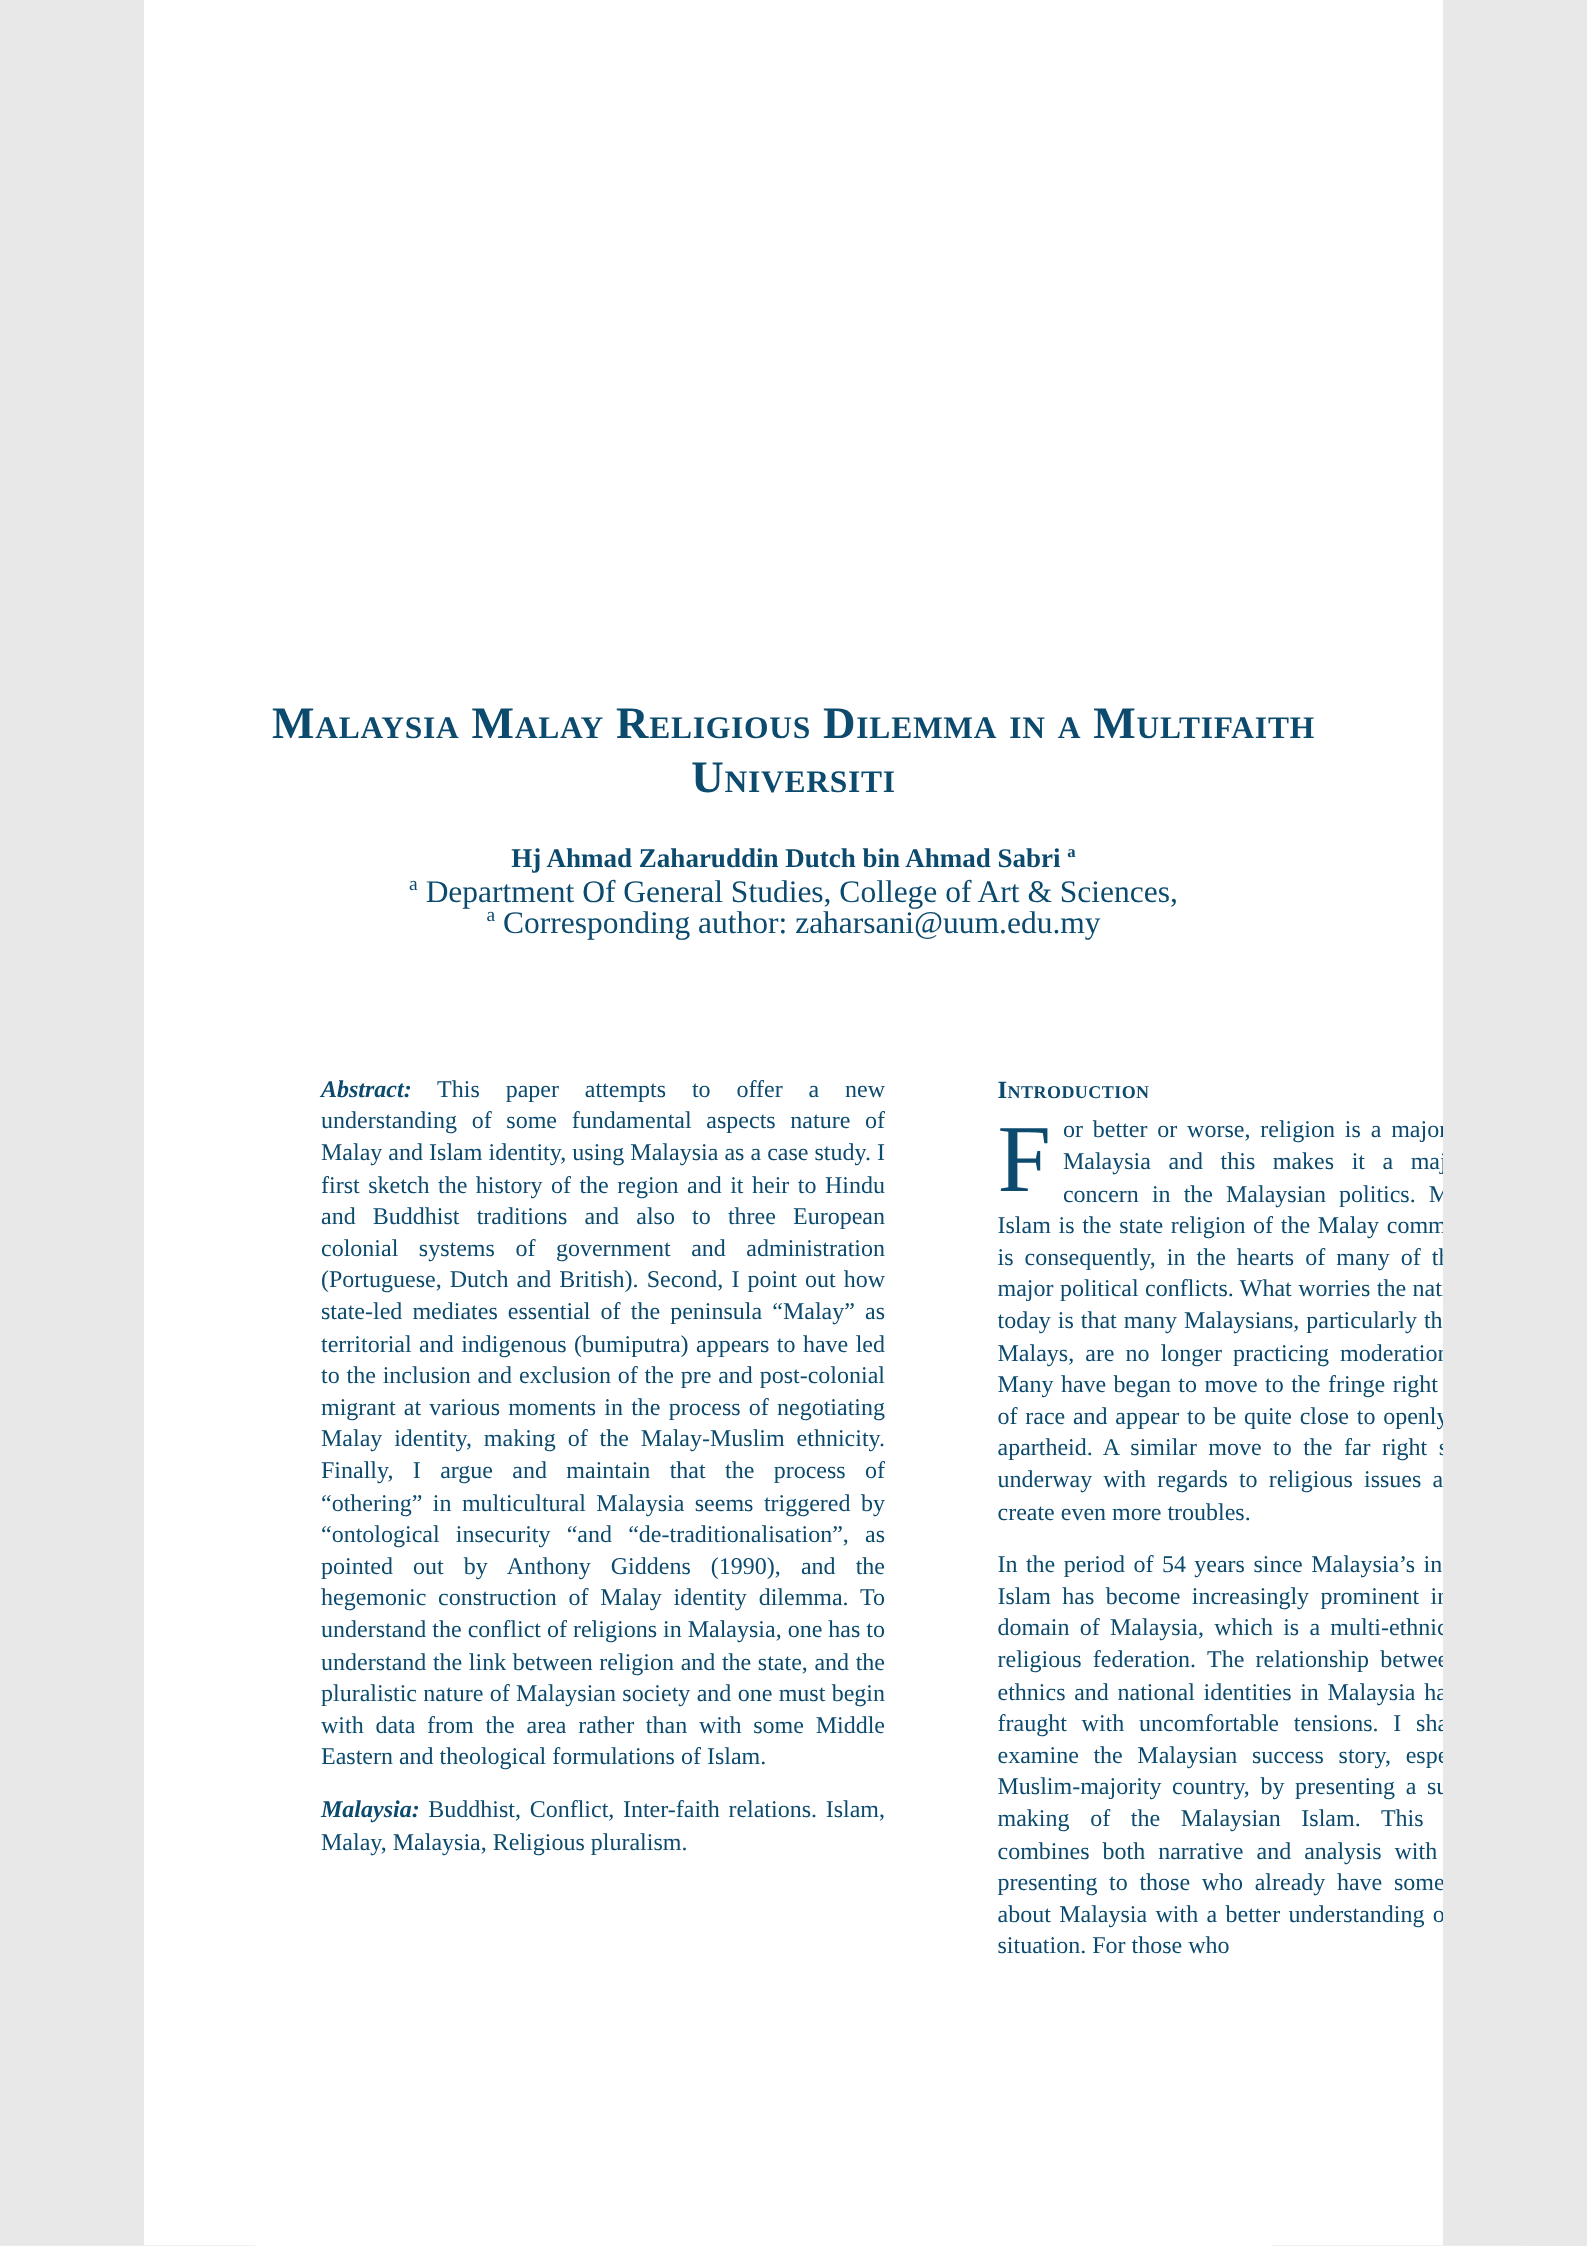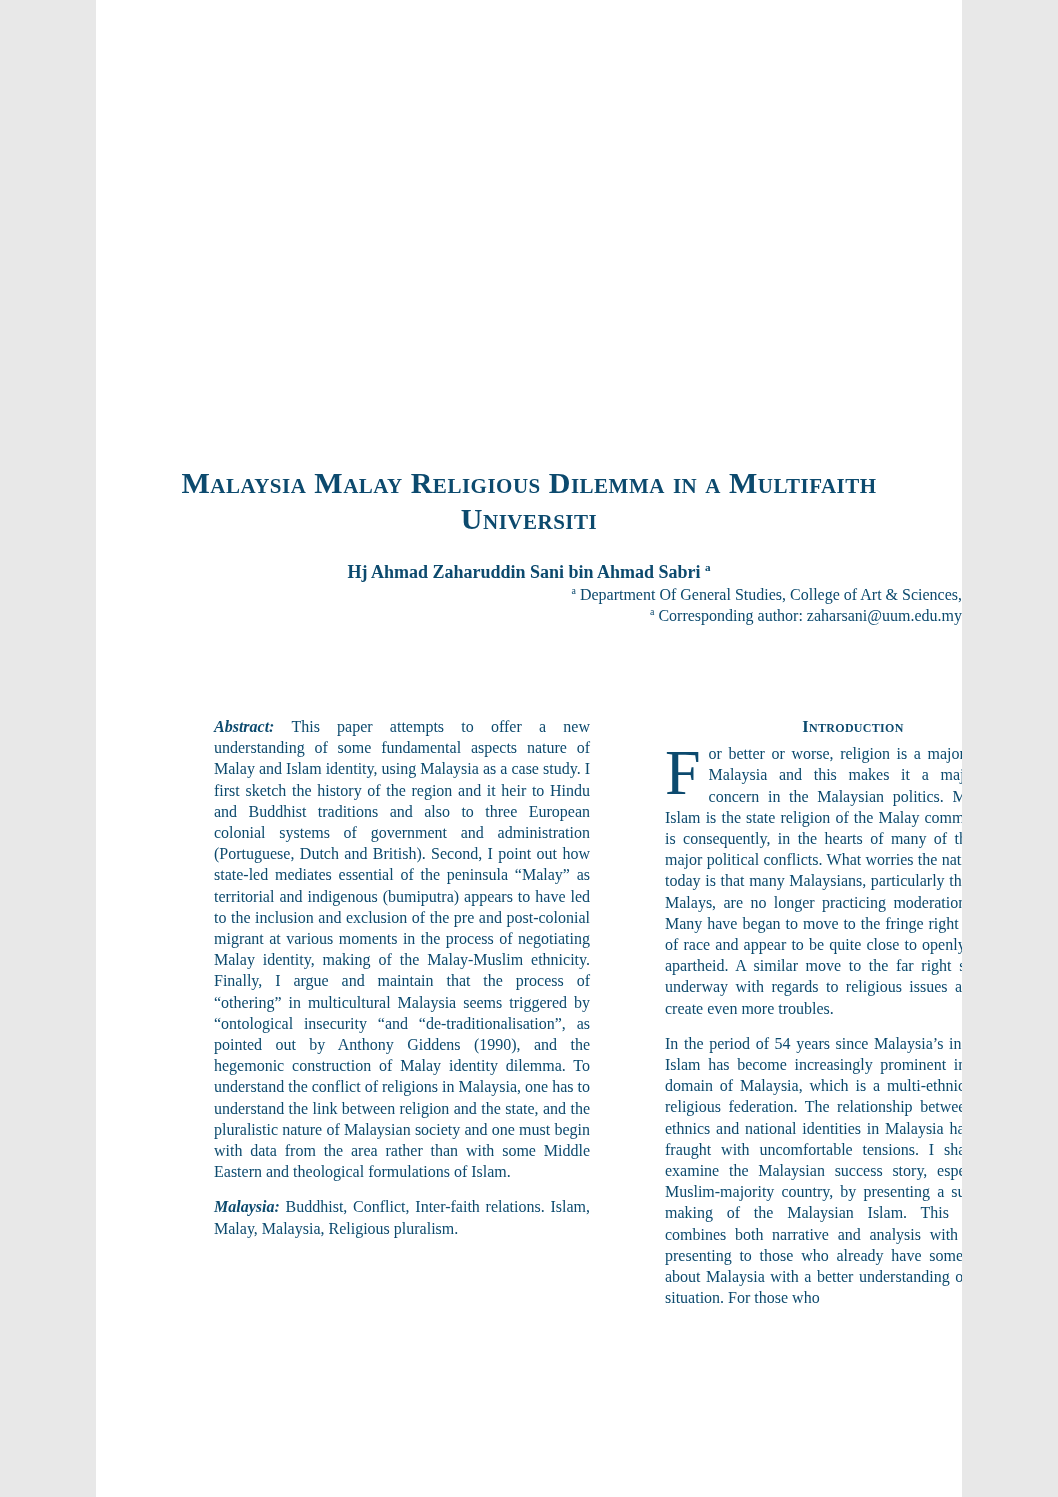--- a/index.html
+++ b/index.html
@@ -33,23 +33,22 @@
   }
   .author-block {
     margin-top: 24px;
   }
   .author-name {
     font-size: 18px;
     font-weight: bold;
     line-height: 23px;
   }
   .affiliation {
-    font-size: 16px;
+    font-size: 21px;
     line-height: 21px;
-    text-align: right;
   }
   .publisher-block {
     margin-top: 14px;
     font-size: 13.5px;
     line-height: 18px;
   }
   sup.marker {
     font-size: 0.62em;
     vertical-align: super;
     line-height: 0;
@@ -69,21 +68,20 @@
     text-align: justify;
   }
   .col p {
     margin: 0 0 14px 0;
   }
   .bi {
     font-weight: bold;
     font-style: italic;
   }
   .section-heading {
-    text-align: center;
     font-weight: bold;
     font-variant: small-caps;
     font-size: 16.5px;
     margin: 0 0 6px 0;
     letter-spacing: 0.3px;
   }
   .dropcap {
     float: left;
     font-size: 64px;
     line-height: 50px;
@@ -96,21 +94,21 @@
 <div class="page">
 
   <div class="front-matter">
 
     <div class="paper-title">
       <div>Malaysia Malay Religious Dilemma in a Multifaith</div>
       <div>Universiti</div>
     </div>
 
     <div class="author-block">
-      <div class="author-name"><span>Hj Ahmad Zaharuddin Sani bin Ahmad Sabri</span> <sup class="marker">a</sup></div>
+      <div class="author-name"><span>Hj Ahmad Zaharuddin Dutch bin Ahmad Sabri</span> <sup class="marker">a</sup></div>
       <div class="affiliation"><sup class="marker">a</sup> <span>Department Of General Studies, College of Art &amp; Sciences,</span></div>
       <div class="affiliation"><sup class="marker">a</sup> <span>Corresponding author: zaharsani@uum.edu.my</span></div>
     </div>
 
 
   </div>
 
   <div class="columns">
 
     <div class="col">

